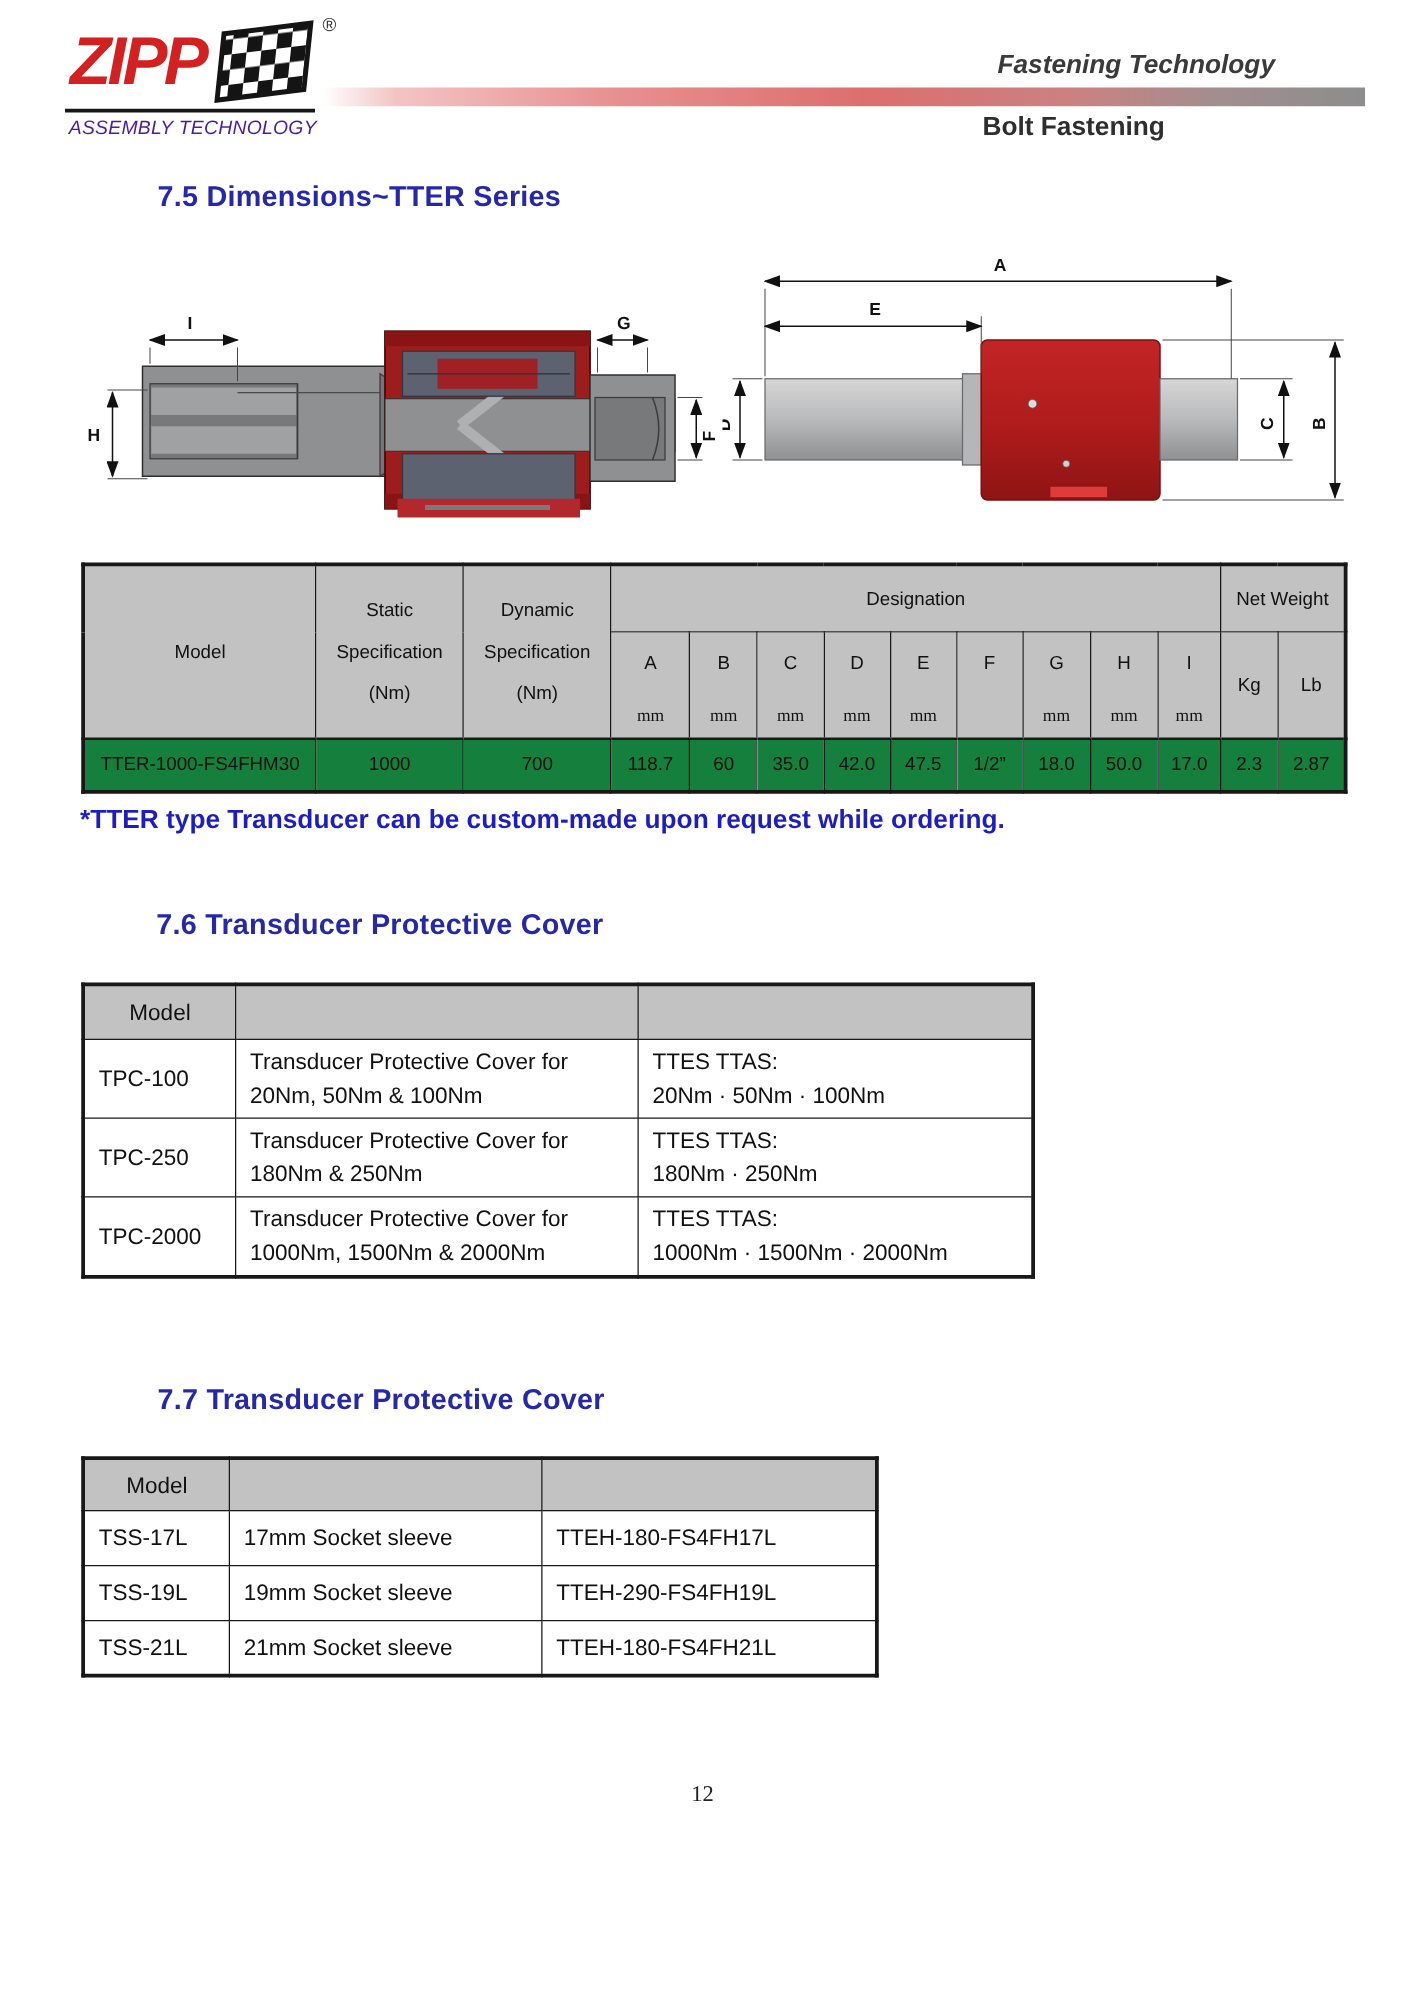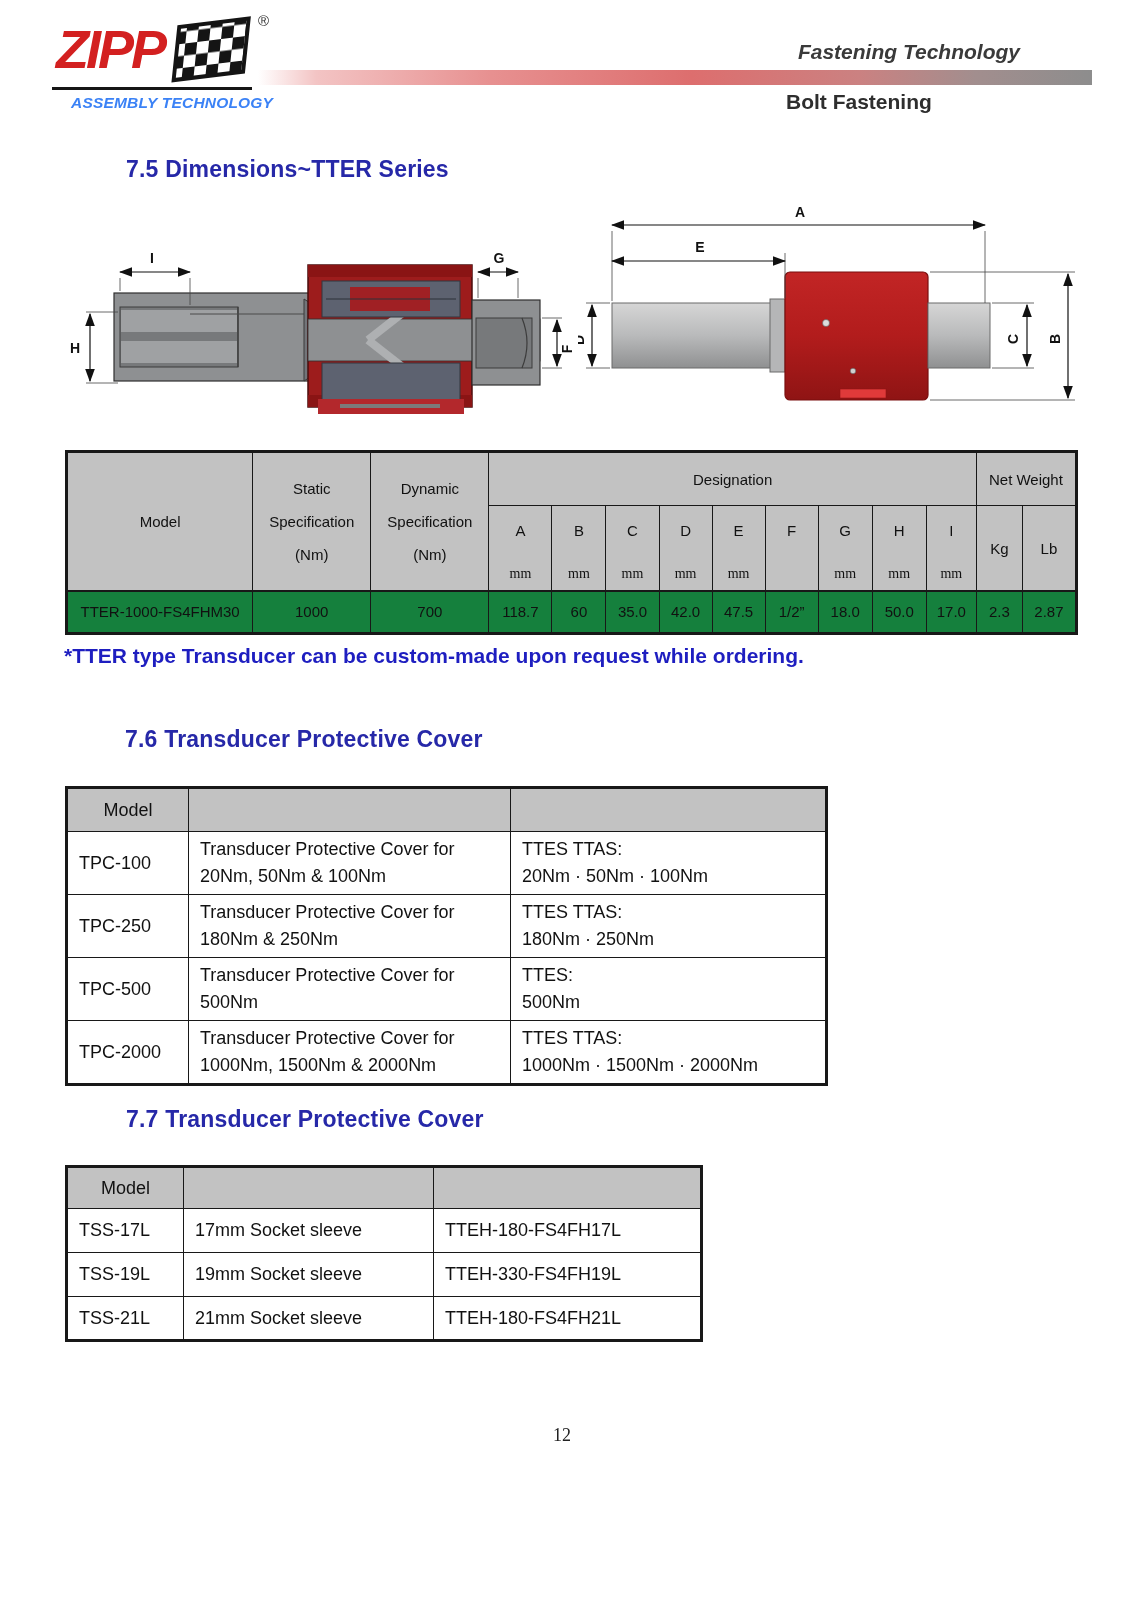--- a/index.html
+++ b/index.html
@@ -11,23 +11,22 @@
   .abs { position:absolute; }
 
   
   .brand-wordmark {
     font-size:54px; font-weight:bold; font-style:italic;
     color:#d32020; letter-spacing:-3px; transform:skewX(-4deg);
     line-height:1;
   }
   .brand-underline { background:#161616; height:3px; width:200px; }
   .brand-tagline {
-    font-size:15.5px; font-weight:bold; font-style:italic; color:#3b82f6;
+    font-size:15.5px; font-weight:normal; font-style:italic; color:#4c1d95;
     letter-spacing:0.2px;
-    margin-left:16px;
   }
   .reg-mark { font-size:15px; color:#333; }
   .hdr-title {
     font-size:21px; font-weight:bold; font-style:italic; color:#3a3a3a;
     width:330px; text-align:right;
   }
   .hdr-bar {
     height:15px; width:834px;
     background:linear-gradient(to right,
       rgba(255,255,255,0) 0%, #f3c4c4 7%, #e79090 28%, #dd6e6e 52%,
@@ -110,21 +109,21 @@
 <div class="abs brand-underline" style="left:52px; top:87px;"></div>
 
 <div class="abs brand-tagline" style="left:55px; top:94px;">ASSEMBLY TECHNOLOGY</div>
 
 <div class="abs hdr-title" style="left:690px; top:40px;">Fastening Technology</div>
 
 <div class="abs hdr-bar" style="left:258px; top:70px;"></div>
 
 <div class="abs hdr-subtitle" style="left:786px; top:90px;">Bolt Fastening</div>
 
-<div class="abs sec-title" style="left:126px; top:156px;">7.5  Dimensions~TTER Series</div>
+<div class="abs sec-title" style="left:126px; top:144px;">7.5  Dimensions~TTER Series</div>
 
 <div class="abs" style="left:56px; top:193px;">
 <svg width="520" height="235" viewBox="0 0 520 235">
   <defs>
     <marker id="ma1" markerWidth="11" markerHeight="8" refX="10" refY="4" orient="auto-start-reverse">
       <path d="M0,0 L11,4 L0,8 z" fill="#111"></path>
     </marker>
   </defs>
 
   <rect x="58" y="100" width="196" height="88" fill="#8e9092" stroke="#2f2f2f" stroke-width="1.2"></rect>
@@ -367,27 +366,20 @@
 20Nm · 50Nm · 100Nm</td>
     </tr>
     <tr>
       <td>TPC-250</td>
       <td class="ml">Transducer Protective Cover for
 180Nm &amp; 250Nm</td>
       <td class="ml">TTES TTAS:
 180Nm · 250Nm</td>
     </tr>
     <tr>
-      <td>TPC-500</td>
-      <td class="ml">Transducer Protective Cover for
-500Nm</td>
-      <td class="ml">TTES:
-500Nm</td>
-    </tr>
-    <tr>
       <td>TPC-2000</td>
       <td class="ml">Transducer Protective Cover for
 1000Nm, 1500Nm &amp; 2000Nm</td>
       <td class="ml">TTES TTAS:
 1000Nm · 1500Nm · 2000Nm</td>
     </tr>
   </tbody>
 </table>
 
 <div class="abs sec-title" style="left:126px; top:1106px;">7.7  Transducer Protective Cover</div>
@@ -407,21 +399,21 @@
   </thead>
   <tbody>
     <tr>
       <td>TSS-17L</td>
       <td>17mm Socket sleeve</td>
       <td>TTEH-180-FS4FH17L</td>
     </tr>
     <tr>
       <td>TSS-19L</td>
       <td>19mm Socket sleeve</td>
-      <td>TTEH-330-FS4FH19L</td>
+      <td>TTEH-290-FS4FH19L</td>
     </tr>
     <tr>
       <td>TSS-21L</td>
       <td>21mm Socket sleeve</td>
       <td>TTEH-180-FS4FH21L</td>
     </tr>
   </tbody>
 </table>
 
 <div class="abs page-num" style="top:1425px; left:0;">12</div>

